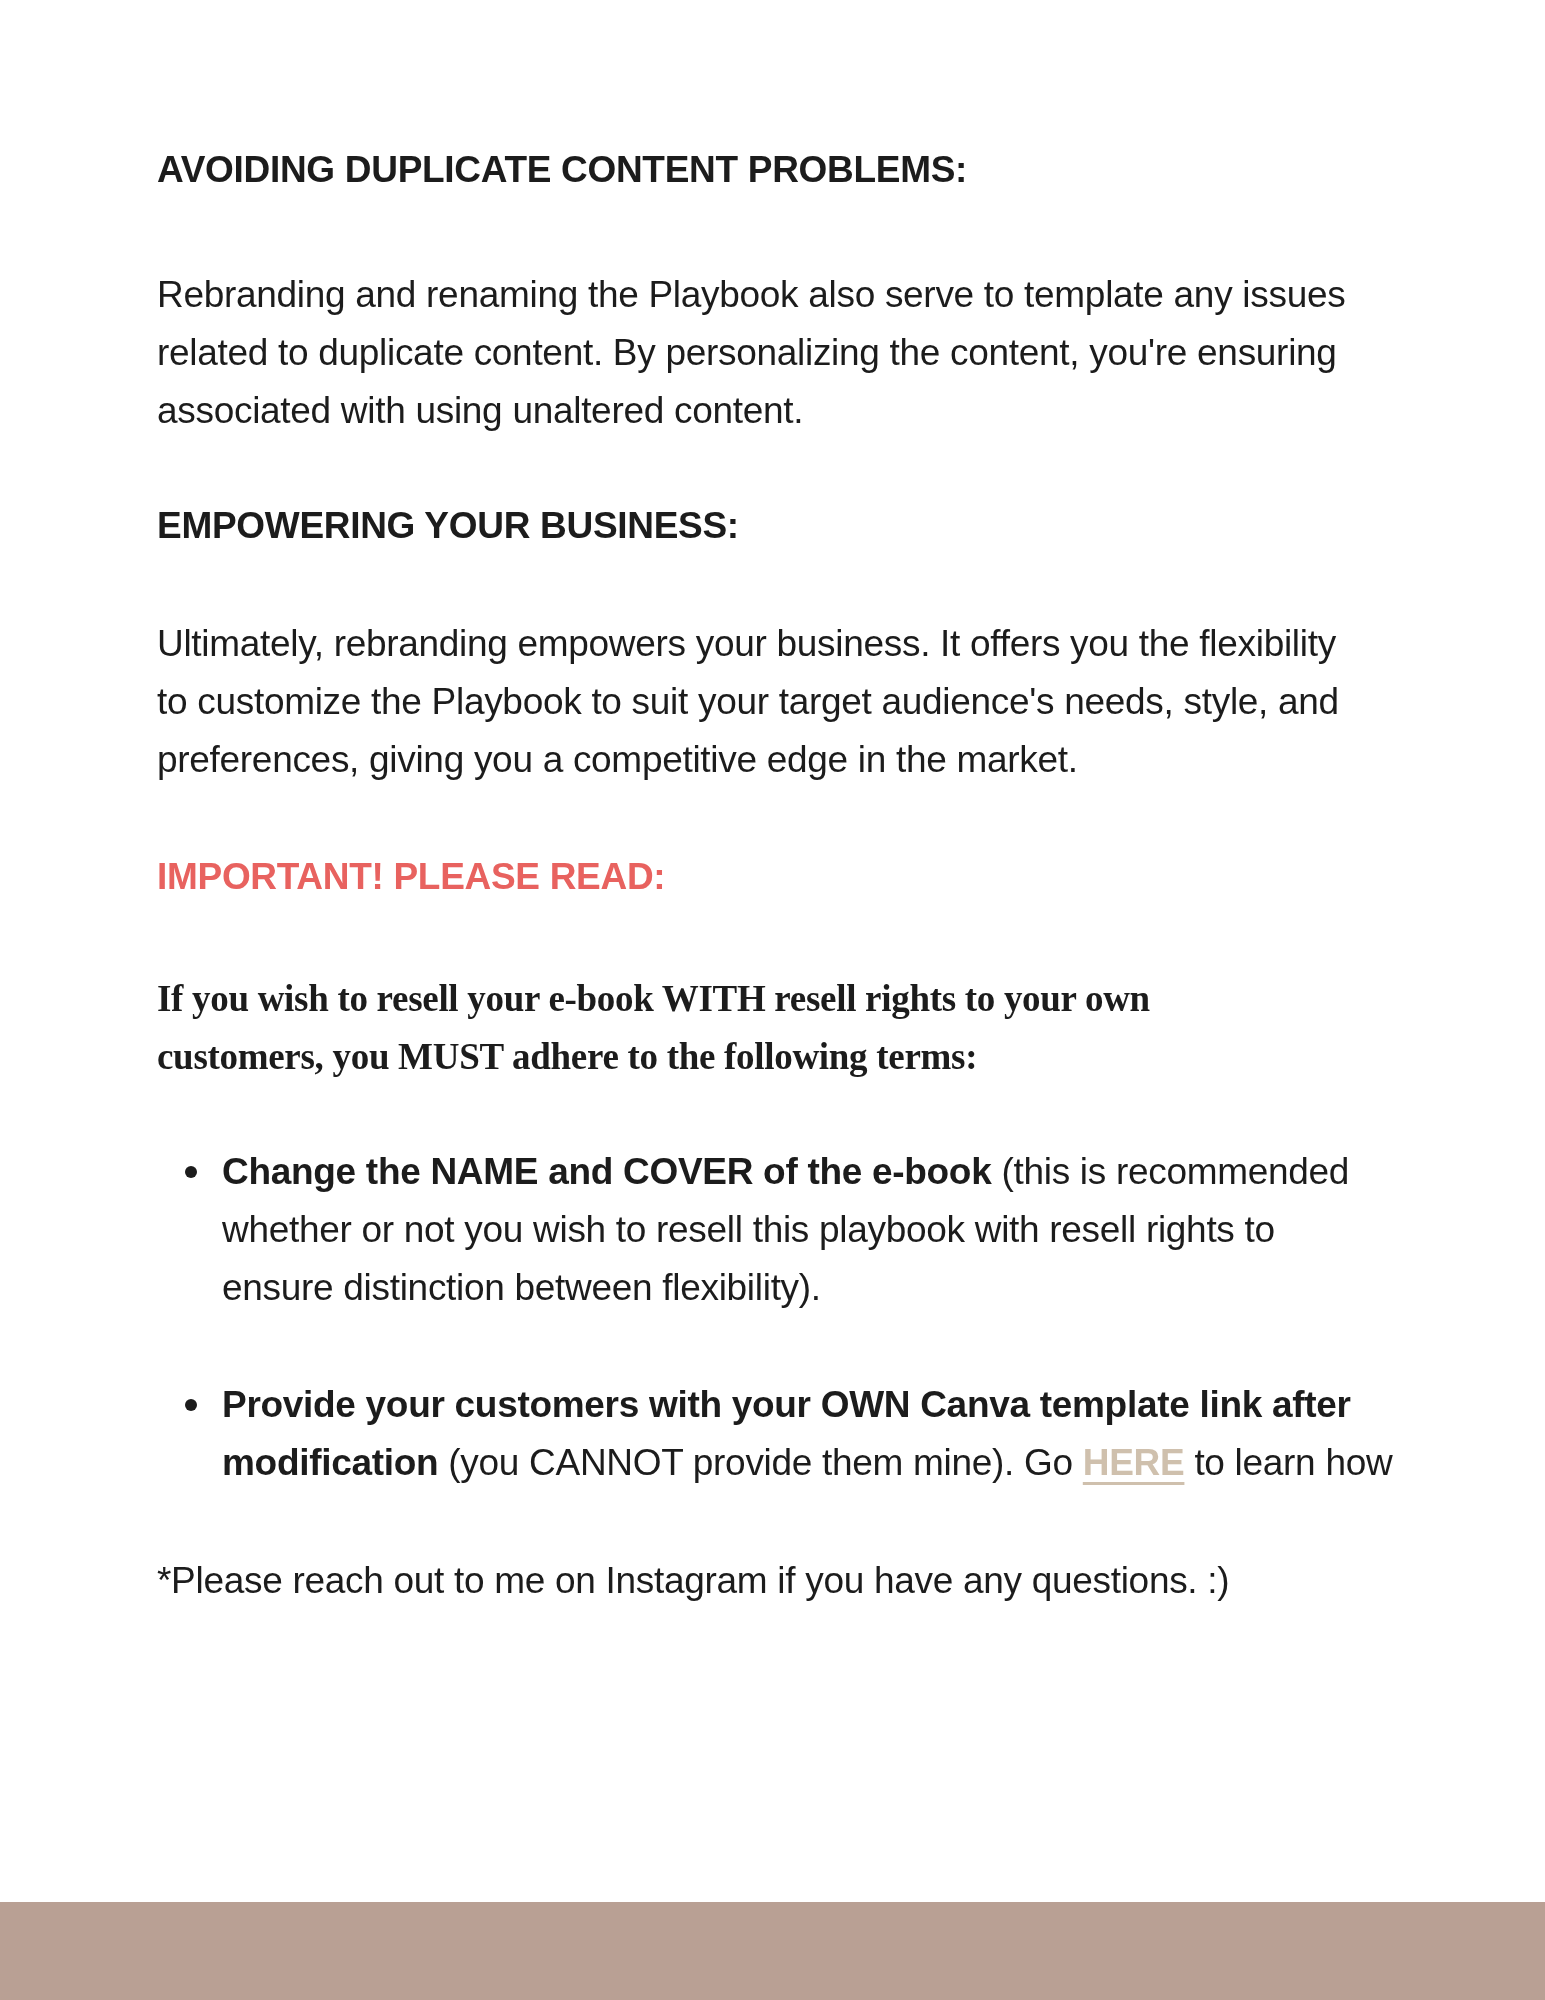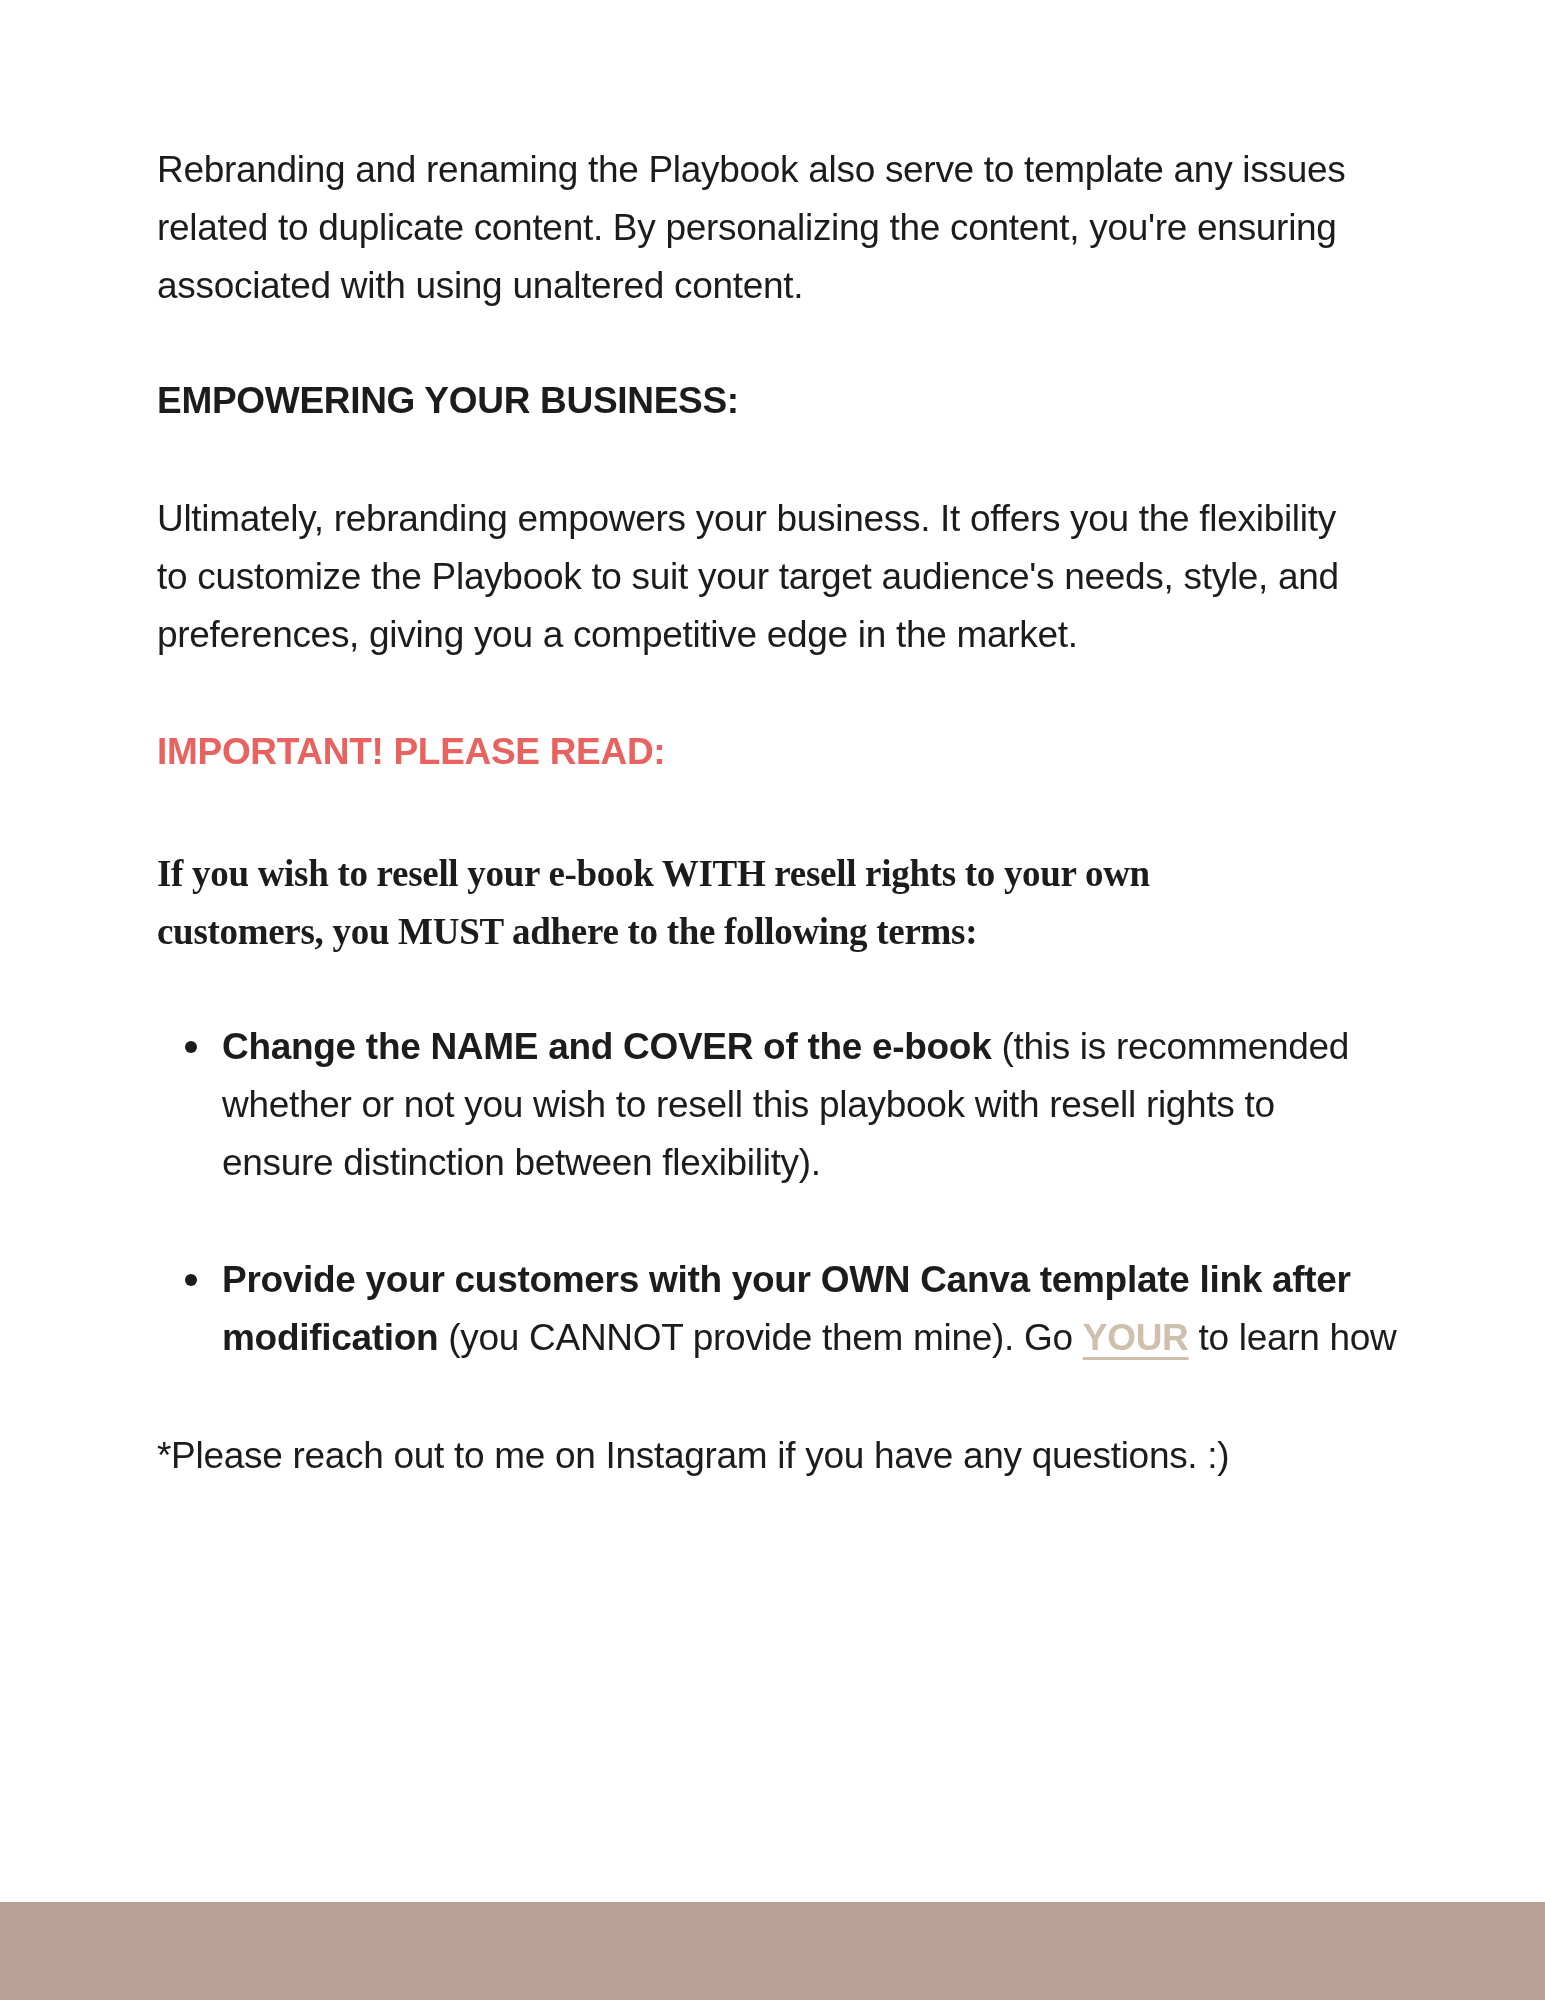--- a/index.html
+++ b/index.html
@@ -64,20 +64,23 @@
     width:1545px;height:98px;
     background:var(--bar);
   }
 </style>
 </head>
 <body>
 
 <div class="page">
   <div class="content">
 
+    <div class="block-h1">
+      <div class="line heading">AVOIDING DUPLICATE CONTENT PROBLEMS:</div>
+    </div>
 
     <div class="block-p1">
       <div class="line">Rebranding and renaming the Playbook also serve to template any issues</div>
       <div class="line">related to duplicate content. By personalizing the content, you're ensuring</div>
       <div class="line">associated with using unaltered content.</div>
     </div>
 
     <div class="block-h2">
       <div class="line heading">EMPOWERING YOUR BUSINESS:</div>
     </div>
@@ -100,21 +103,21 @@
     <ul class="bullet-list">
       <li class="bullet-item bullet-item-1">
         <span class="dot"></span>
         <div class="line"><span class="b">Change the NAME and COVER of the e-book</span><span> (this is recommended</span></div>
         <div class="line">whether or not you wish to resell this playbook with resell rights to</div>
         <div class="line">ensure distinction between flexibility).</div>
       </li>
       <li class="bullet-item bullet-item-2">
         <span class="dot"></span>
         <div class="line"><span class="b">Provide your customers with your OWN Canva template link after</span></div>
-        <div class="line"><span class="b">modification</span><span> (you CANNOT provide them mine). Go </span><a class="here-link">YOUR</a><span> to learn how</span></div>
+        <div class="line"><span class="b">modification</span><span> (you CANNOT provide them mine). Go </span><a class="here-link">HERE</a><span> to learn how</span></div>
       </li>
     </ul>
 
     <div class="block-note">
       <div class="line">*Please reach out to me on Instagram if you have any questions. :)</div>
     </div>
 
   </div>
 
   <div class="footer-bar"></div>

